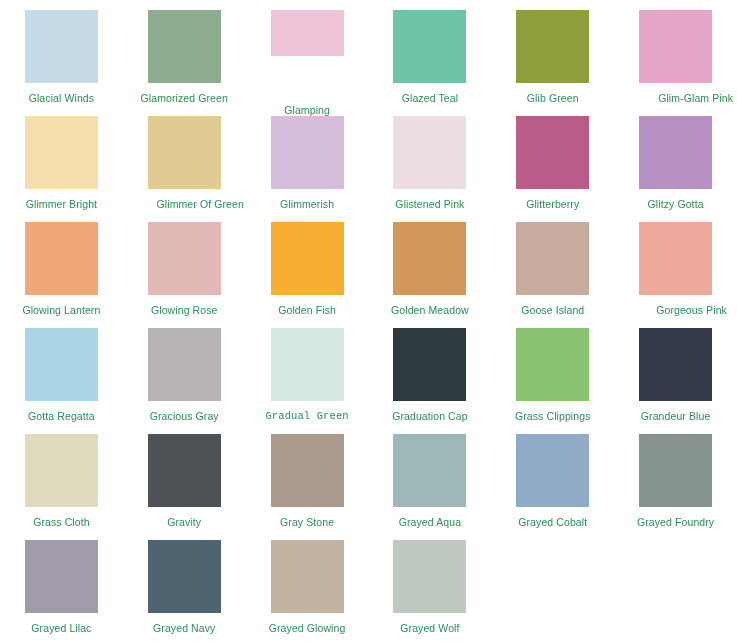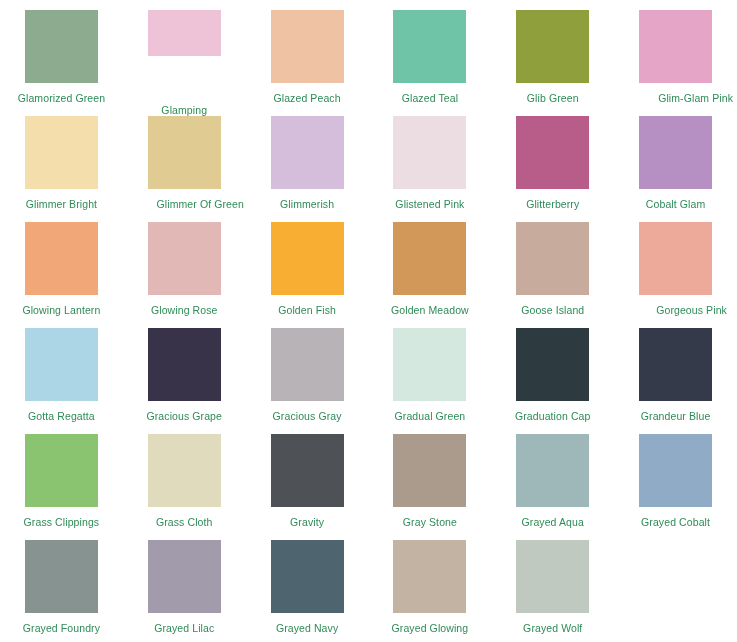--- a/index.html
+++ b/index.html
@@ -40,30 +40,30 @@
     text-align: center;
     white-space: nowrap;
     color: #2e8b57;
   }
 </style>
 </head>
 <body style="background-color: rgb(255, 255, 255);">
 
 <div id="swatch-grid" style="grid-template-columns: repeat(6, 1fr);">
     <div class="swatch-cell">
+      <div class="swatch-chip" style="background-color: rgb(197, 220, 232);"></div>
+      <div class="swatch-label" style="color: rgb(46, 139, 87);">Glacial Winds</div>
+    </div>
+    <div class="swatch-cell">
       <div class="swatch-chip" style="background-color: rgb(141, 171, 142);"></div>
       <div class="swatch-label" style="color: rgb(46, 139, 87);">Glamorized Green</div>
     </div>
     <div class="swatch-cell">
       <div class="swatch-chip" style="background-color: rgb(238, 195, 216);"></div>
       <div class="swatch-label" style="color: rgb(46, 139, 87); margin-top: 48px;">Glamping</div>
-    </div>
-    <div class="swatch-cell">
-      <div class="swatch-chip" style="background-color: rgb(238, 194, 162);"></div>
-      <div class="swatch-label" style="color: rgb(46, 139, 87);">Glazed Peach</div>
     </div>
     <div class="swatch-cell">
       <div class="swatch-chip" style="background-color: rgb(111, 196, 167);"></div>
       <div class="swatch-label" style="color: rgb(46, 139, 87);">Glazed Teal</div>
     </div>
     <div class="swatch-cell">
       <div class="swatch-chip" style="background-color: rgb(143, 159, 59);"></div>
       <div class="swatch-label" style="color: rgb(46, 139, 87);">Glib Green</div>
     </div>
     <div class="swatch-cell">
@@ -85,21 +85,21 @@
     <div class="swatch-cell">
       <div class="swatch-chip" style="background-color: rgb(236, 221, 226);"></div>
       <div class="swatch-label" style="color: rgb(46, 139, 87);">Glistened Pink</div>
     </div>
     <div class="swatch-cell">
       <div class="swatch-chip" style="background-color: rgb(184, 92, 137);"></div>
       <div class="swatch-label" style="color: rgb(46, 139, 87);">Glitterberry</div>
     </div>
     <div class="swatch-cell">
       <div class="swatch-chip" style="background-color: rgb(182, 144, 194);"></div>
-      <div class="swatch-label" style="color: rgb(46, 139, 87);">Cobalt Glam</div>
+      <div class="swatch-label" style="color: rgb(46, 139, 87);">Glitzy Gotta</div>
     </div>
     <div class="swatch-cell">
       <div class="swatch-chip" style="background-color: rgb(242, 167, 121);"></div>
       <div class="swatch-label" style="color: rgb(46, 139, 87);">Glowing Lantern</div>
     </div>
     <div class="swatch-cell">
       <div class="swatch-chip" style="background-color: rgb(225, 184, 182);"></div>
       <div class="swatch-label" style="color: rgb(46, 139, 87);">Glowing Rose</div>
     </div>
     <div class="swatch-cell">
@@ -116,42 +116,38 @@
     </div>
     <div class="swatch-cell">
       <div class="swatch-chip" style="background-color: rgb(237, 169, 154);"></div>
       <div class="swatch-label" style="color: rgb(46, 139, 87); margin-left: 32px;">Gorgeous Pink</div>
     </div>
     <div class="swatch-cell">
       <div class="swatch-chip" style="background-color: rgb(172, 214, 229);"></div>
       <div class="swatch-label" style="color: rgb(46, 139, 87);">Gotta Regatta</div>
     </div>
     <div class="swatch-cell">
-      <div class="swatch-chip" style="background-color: rgb(56, 51, 72);"></div>
-      <div class="swatch-label" style="color: rgb(46, 139, 87);">Gracious Grape</div>
-    </div>
-    <div class="swatch-cell">
       <div class="swatch-chip" style="background-color: rgb(184, 179, 182);"></div>
       <div class="swatch-label" style="color: rgb(46, 139, 87);">Gracious Gray</div>
     </div>
     <div class="swatch-cell">
       <div class="swatch-chip" style="background-color: rgb(213, 232, 223);"></div>
-      <div class="swatch-label" style="color: rgb(46, 139, 87);">Gradual Green</div>
+      <div class="swatch-label" style="color: rgb(46, 139, 87); font-family: Liberation Mono, monospace;">Gradual Green</div>
     </div>
     <div class="swatch-cell">
       <div class="swatch-chip" style="background-color: rgb(45, 58, 64);"></div>
       <div class="swatch-label" style="color: rgb(46, 139, 87);">Graduation Cap</div>
     </div>
     <div class="swatch-cell">
+      <div class="swatch-chip" style="background-color: rgb(139, 196, 112);"></div>
+      <div class="swatch-label" style="color: rgb(46, 139, 87);">Grass Clippings</div>
+    </div>
+    <div class="swatch-cell">
       <div class="swatch-chip" style="background-color: rgb(52, 58, 73);"></div>
       <div class="swatch-label" style="color: rgb(46, 139, 87);">Grandeur Blue</div>
-    </div>
-    <div class="swatch-cell">
-      <div class="swatch-chip" style="background-color: rgb(139, 196, 112);"></div>
-      <div class="swatch-label" style="color: rgb(46, 139, 87);">Grass Clippings</div>
     </div>
     <div class="swatch-cell">
       <div class="swatch-chip" style="background-color: rgb(224, 219, 188);"></div>
       <div class="swatch-label" style="color: rgb(46, 139, 87);">Grass Cloth</div>
     </div>
     <div class="swatch-cell">
       <div class="swatch-chip" style="background-color: rgb(78, 82, 86);"></div>
       <div class="swatch-label" style="color: rgb(46, 139, 87);">Gravity</div>
     </div>
     <div class="swatch-cell">

